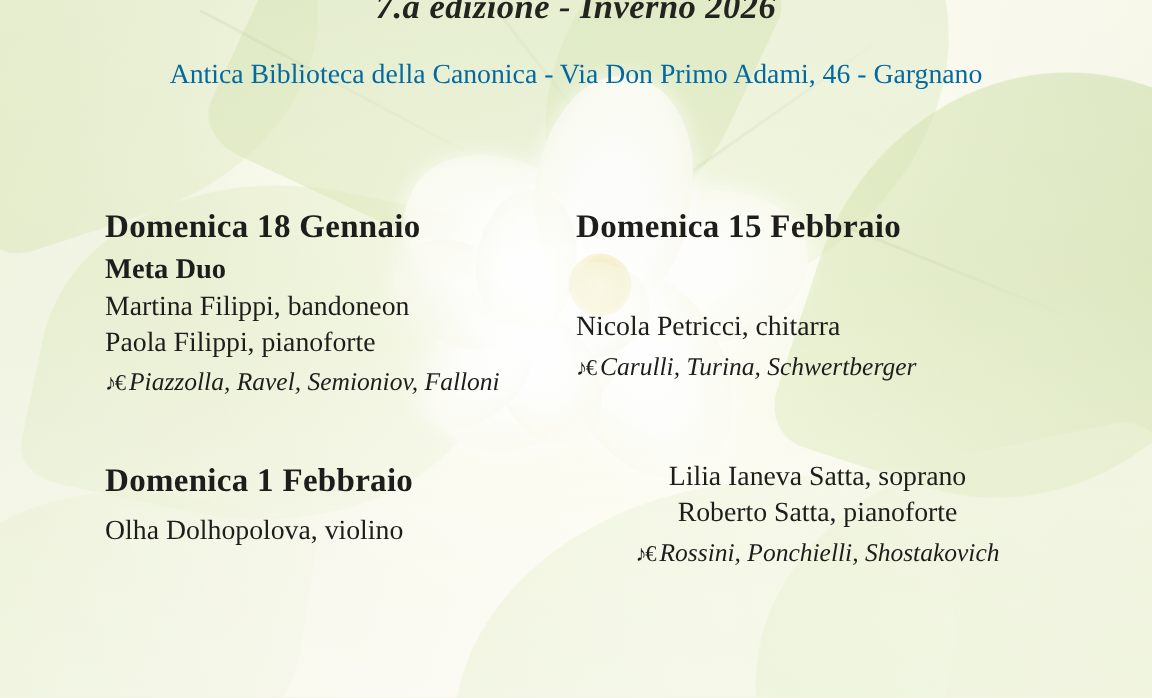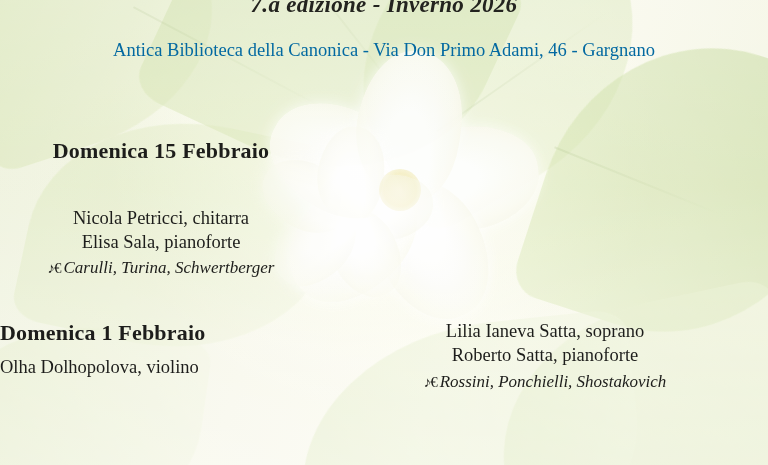--- a/index.html
+++ b/index.html
@@ -147,22 +147,22 @@
     display: flex;
     width: 768px;
   }
   .row.second { margin-top: 42px; }
 
   .cell {
     width: 384px;
     box-sizing: border-box;
   }
   .cell.left  { padding-left: 70px;  text-align: left; }
-  .cell.right { padding-right: 62px; text-align: center; }
-  .cell.bleft  {  text-align: left; }
+  .cell.right { padding-right: 62px; }
+  .cell.bleft  { padding-left: 70px;  text-align: left; }
   .cell.bright { padding-right: 62px; text-align: center; }
 
   .date {
     font-size: 22px;
     font-weight: bold;
     letter-spacing: .2px;
     margin-bottom: 5px;
     white-space: nowrap;
   }
   .ensemble {
@@ -228,25 +228,31 @@
 
 <div id="content">
 
   <div class="edition">7.a edizione - Inverno 2026</div>
   <div class="venue">Antica Biblioteca della Canonica - Via Don Primo Adami, 46 - Gargnano</div>
 
   <div class="grid">
 
     <div class="row">
 
+      <div class="cell left">
+        <div class="date">Domenica 18 Gennaio</div>
+        <div class="ensemble">Meta Duo</div>
+        <div class="performer">Martina Filippi, bandoneon</div>
+        <div class="performer">Paola Filippi, pianoforte</div>
+        <div class="composers"><span class="note-glyph">♪€</span><span>Piazzolla, Ravel, Semioniov, Falloni</span></div>
+      </div>
 
       <div class="cell right">
         <div class="date">Domenica 15 Febbraio</div>
         <div class="performer" style="margin-top:43px">Nicola Petricci, chitarra</div>
-        <div class="performer">Elisa Sala, pianoforte</div>
         <div class="composers"><span class="note-glyph">♪€</span><span>Carulli, Turina, Schwertberger</span></div>
       </div>
 
     </div>
 
     <div class="row second">
 
       <div class="cell bleft">
         <div class="date">Domenica 1 Febbraio</div>
         <div class="performer" style="margin-top:10px">Olha Dolhopolova, violino</div>

